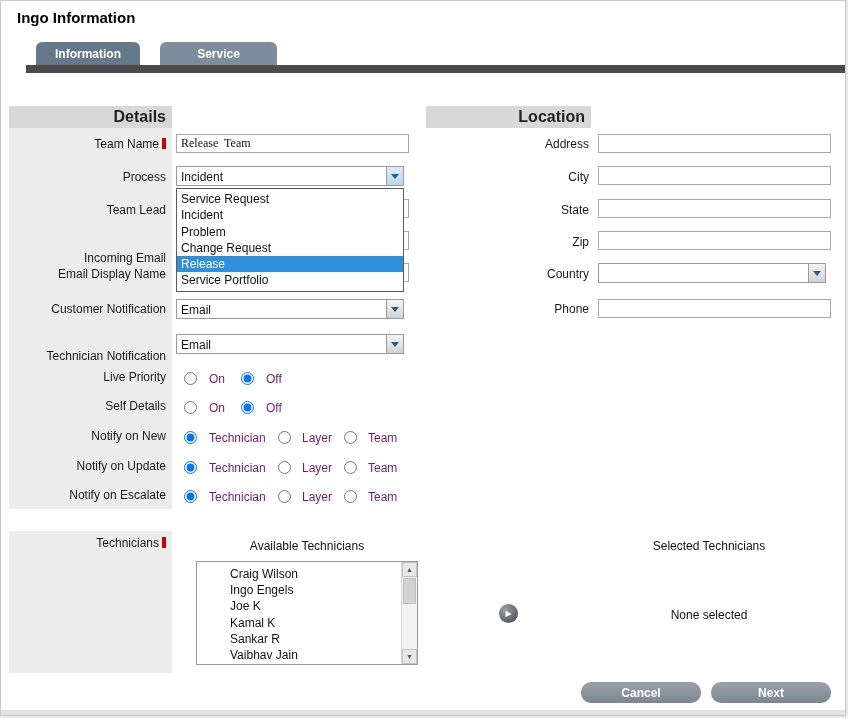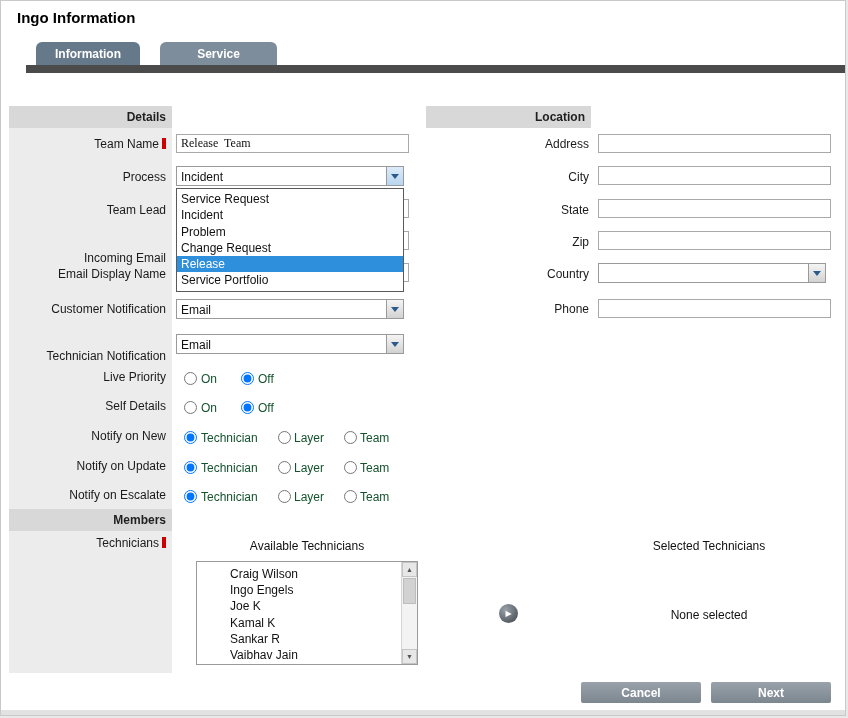--- a/index.html
+++ b/index.html
@@ -9,21 +9,21 @@
 
   .title { position:absolute; left:16px; top:8px; font-size:15px; font-weight:bold; color:#000; }
 
   .tab { position:absolute; top:41px; height:24px; border-radius:6px 6px 0 0;
          color:#fff; font-weight:bold; font-size:12px; text-align:center; line-height:24px; cursor:pointer; }
   #tab-info    { left:35px;  width:104px; background:#66798b; }
   #tab-service { left:159px; width:117px; background:#7e8d9b; }
   .topbar { position:absolute; left:25px; top:64px; width:820px; height:8px; background:#4b4b4b; }
 
   .sec-hdr { position:absolute; height:22px; background:#d8d8d8; color:#1f1f1f;
-             font-size:12px; font-weight:bold; line-height:22px; text-align:right; padding-right:6px; }
+             font-size:16px; font-weight:bold; line-height:22px; text-align:right; padding-right:6px; }
   #details-hdr  { left:8px;   top:105px; width:163px; }
   #location-hdr { left:425px; top:105px; width:165px; }
   #members-hdr  { left:8px;   top:508px; width:163px; }
   .labelcol { position:absolute; left:8px; width:163px; background:#ececec; }
   #details-col { top:127px; height:381px; }
   #members-col { top:530px; height:142px; }
 
   .flabel { position:absolute; font-size:12px; color:#1a1a1a; text-align:right; line-height:15px; }
   .lft { left:8px; width:157px; }
   .lftr { left:8px; width:157px; } 
@@ -56,21 +56,21 @@
          border-top:5px solid #2b5b8a; }
   #process-sel{left:175px; top:165px;} #cust-sel{left:175px; top:298px;}
   #techn-sel{left:175px; top:333px;} #country-sel{left:597px; top:262px;}
 
   .droplist { position:absolute; left:175px; top:187px; width:228px; background:#fff;
               border:1px solid #5a5a5a; z-index:20; padding:2px 0; }
   .opt { font-size:12px; color:#111; line-height:16.3px; padding-left:4px; cursor:pointer; white-space:nowrap; }
   .opt.sel { background:#2e8fdd; color:#fff; }
 
   .radio { position:absolute; width:13px; height:13px; margin:0; cursor:pointer; }
-  .ropt { position:absolute; font-size:12px; color:#14532d; line-height:14px; }
+  .ropt { position:absolute; font-size:12px; color:#701a75; line-height:14px;margin-left:8px; }
   
   #lp-r1{left:183px; top:371px;} #lp-t1{left:200px; top:371px;}
   #lp-r2{left:240px; top:371px;} #lp-t2{left:257px; top:371px;}
   
   #sa-r1{left:183px; top:400px;} #sa-t1{left:200px; top:400px;}
   #sa-r2{left:240px; top:400px;} #sa-t2{left:257px; top:400px;}
   
   #nn-r1{left:183px; top:430px;} #nn-t1{left:200px; top:430px;}
   #nn-r2{left:277px; top:430px;} #nn-t2{left:293px; top:430px;}
   #nn-r3{left:343px; top:430px;} #nn-t3{left:359px; top:430px;}
@@ -92,40 +92,39 @@
   .sbtn { position:absolute; left:0; width:15px; height:15px; background:#e7e7e7;
           border:1px solid #c4c4c4; font-size:7px; color:#555; text-align:center; line-height:13px; cursor:pointer; }
   .sbtn.up{top:0;} .sbtn.down{bottom:0;}
   .sthumb { position:absolute; left:1px; top:16px; width:13px; height:26px; background:#d2d2d2; border:1px solid #bdbdbd; }
 
   .movebtn { position:absolute; left:498px; top:603px; width:19px; height:19px; border-radius:50%;
              background:radial-gradient(circle at 35% 30%, #9aa2a9, #3c4349); color:#fff;
              font-size:8px; text-align:center; line-height:19px; cursor:pointer; }
   #none-sel { position:absolute; left:597px; top:607px; width:222px; text-align:center; font-size:12px; color:#111; }
 
-  .pillbtn { position:absolute; top:681px; width:120px; height:21px; border-radius:2px; border:none;
+  .pillbtn { position:absolute; top:681px; width:120px; height:21px; border-radius:10px; border:none;
              background:linear-gradient(#99a2aa,#7c868f); color:#fff; font-weight:bold; font-size:12px;
              font-family:"Liberation Sans", sans-serif; cursor:pointer; }
   #cancel-btn{left:580px;} #next-btn{left:710px;}
   .bottomstrip { position:absolute; left:0; top:709px; width:100%; height:7px; background:#e2e2e2; }
 </style>
 </head>
 <body>
 
 <div class="page">
 
   <div class="title">Ingo Information</div>
 
   <div class="tab" id="tab-info">Information</div>
   <div class="tab" id="tab-service">Service</div>
   <div class="topbar"></div>
 
   <div class="sec-hdr" id="details-hdr">Details</div>
   <div class="sec-hdr" id="location-hdr">Location</div>
-  <div class="sec-hdr" id="members-hdr">Members</div>
   <div class="labelcol" id="details-col"></div>
   <div class="labelcol" id="members-col"></div>
 
   <div class="flabel lftr" id="tn-lbl"><span>Team Name</span><span class="req"></span></div>
   <div class="flabel lft" id="pr-lbl">Process</div>
   <div class="flabel lft" id="tl-lbl">Team Lead</div>
   <div class="flabel lft" id="ie-lbl">Incoming Email</div>
   <div class="flabel lft" id="edn-lbl">Email Display Name</div>
   <div class="flabel lft" id="cn-lbl">Customer Notification</div>
   <div class="flabel lft" id="tno-lbl">Technician Notification</div>

